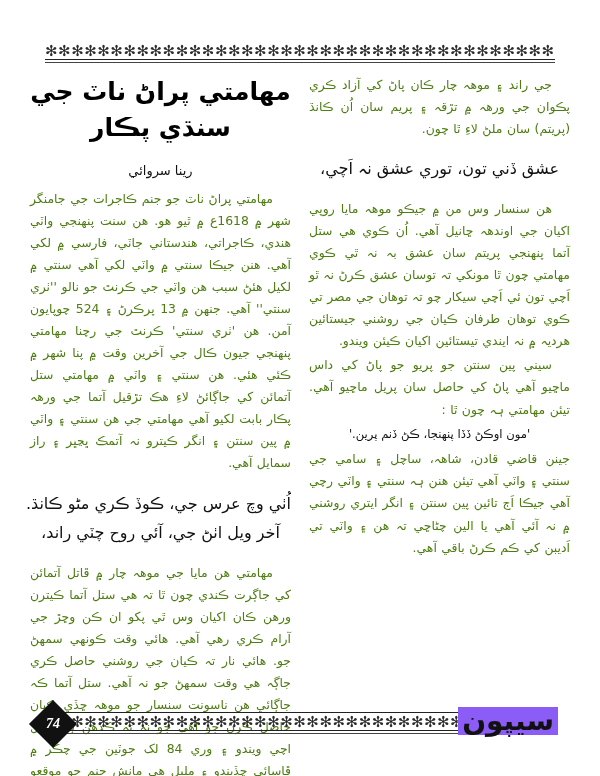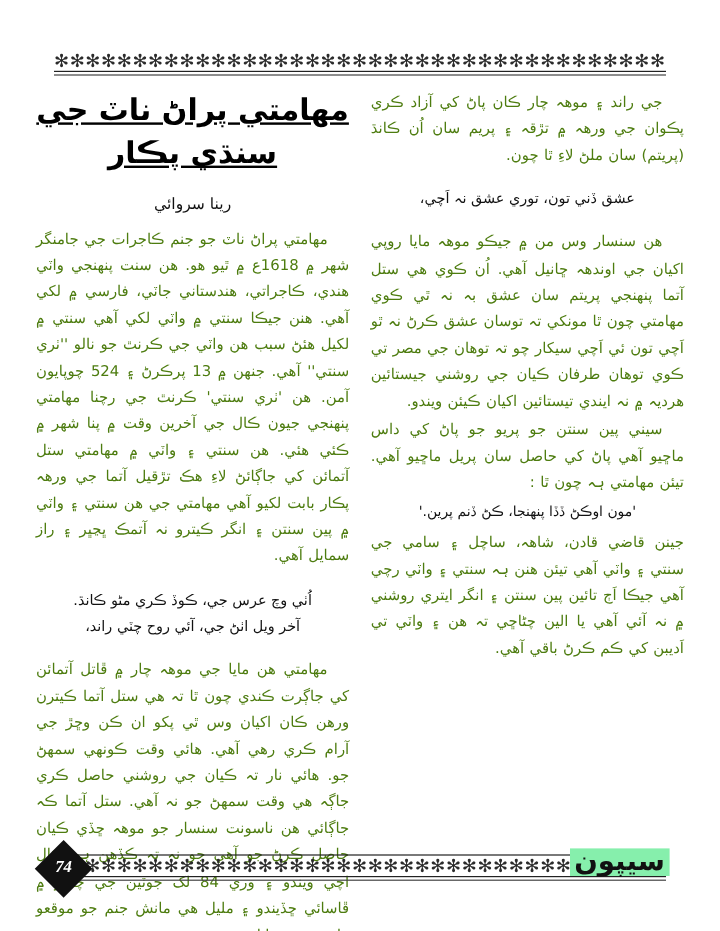--- a/index.html
+++ b/index.html
@@ -81,26 +81,26 @@
     font-weight: bold;
     font-family: "Liberation Serif", serif;
     font-style: italic;
   }
 
   
   .magazine-name {
     position: absolute;
     right: 42px;
     top: 707px;
-    font-size: 23px;
+    font-size: 28px;
     font-weight: bold;
     line-height: 1;
     color: #111;
     font-family: "DejaVu Sans", sans-serif;
-    background: #86efac;
+    background: #8b5cf6;
     padding: 0 4px;
   }
 
   
   .columns {
     position: absolute;
     left: 30px;
     top: 74px;
     width: 540px;
     height: 630px;
@@ -114,21 +114,20 @@
   }
 
   .article-title {
     font-size: 25px;
     font-weight: bold;
     line-height: 1.45;
     text-align: center;
     margin: 0 0 16px 0;
     color: #000;
     letter-spacing: 0;
-    text-decoration: underline;
   }
   .byline {
     font-size: 13px;
     font-weight: normal;
     text-align: center;
     margin: 0 0 10px 0;
     color: #111;
   }
 
   p.body {
@@ -139,21 +138,21 @@
     margin: 0 0 2px 0;
     text-indent: 18px;
     color: #4d7c0f;
     word-spacing: 0.5px;
   }
   p.body.no-indent { text-indent: 0; }
 
   .verse {
     margin: 14px 0 14px 0;
     text-align: center;
-    font-size: 12px;
+    font-size: 16px;
     line-height: 1.85;
   }
   .verse div { white-space: nowrap; }
 
   .quote-line {
     margin: 4px 0 4px 0;
     text-align: center;
     font-size: 11.6px;
     line-height: 1.7;
   }

